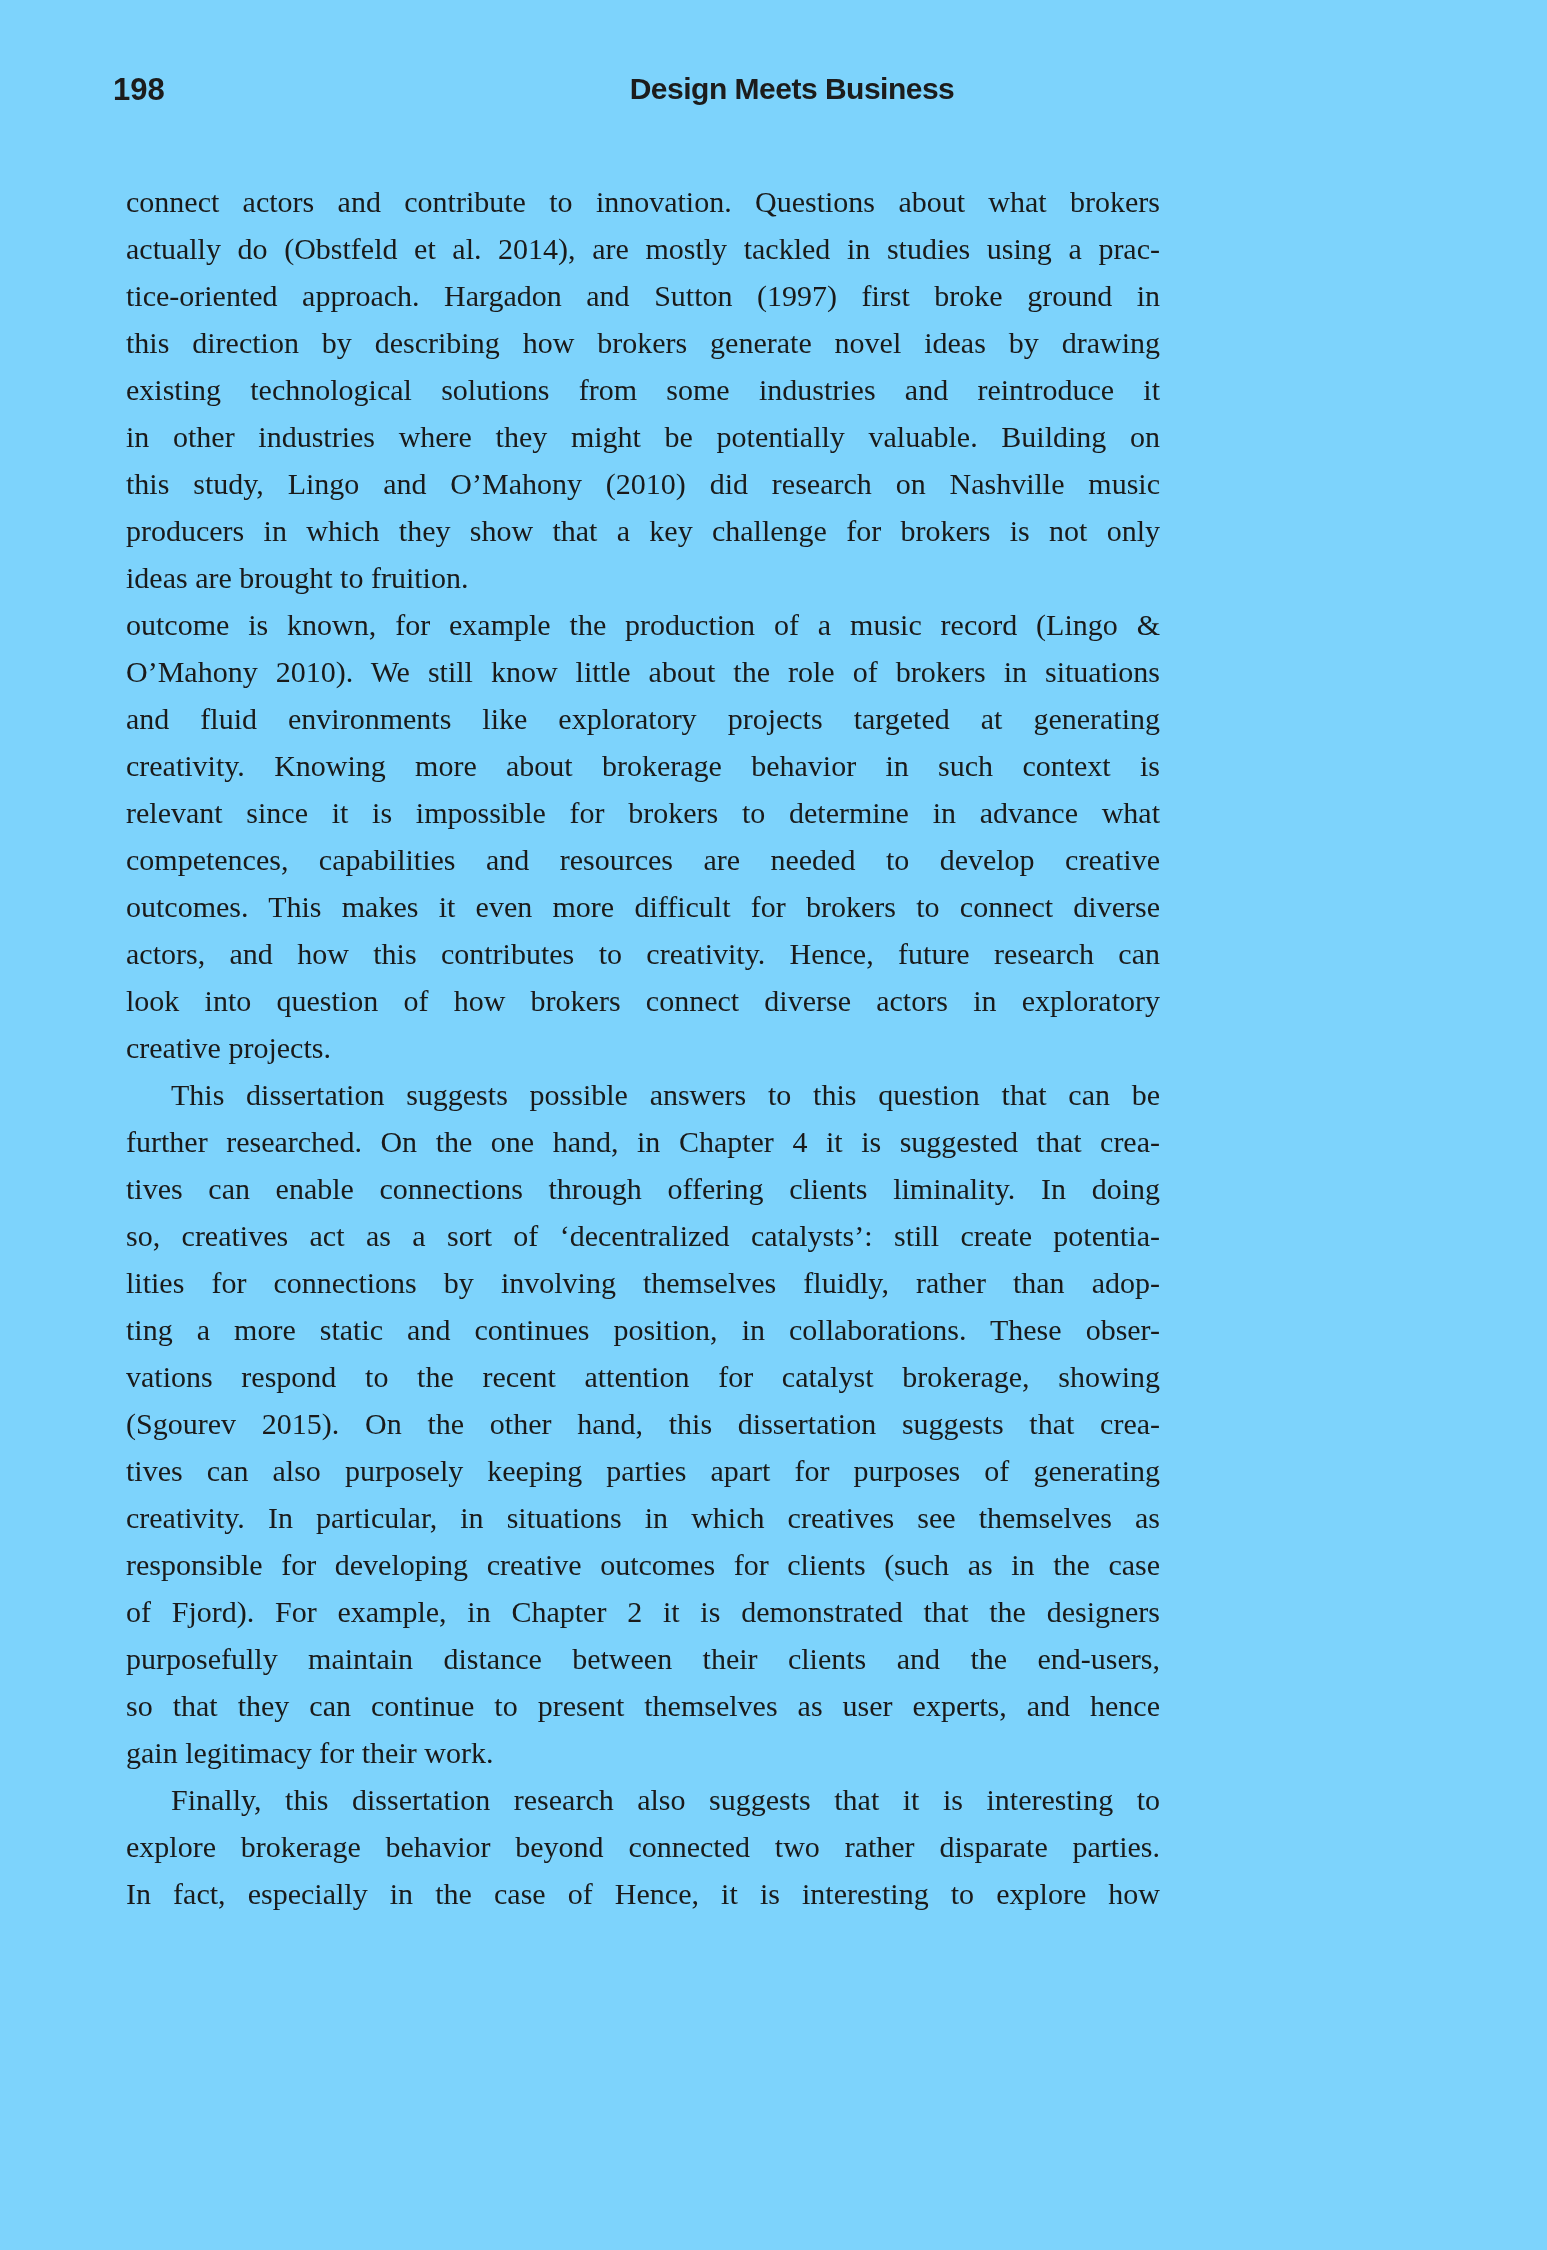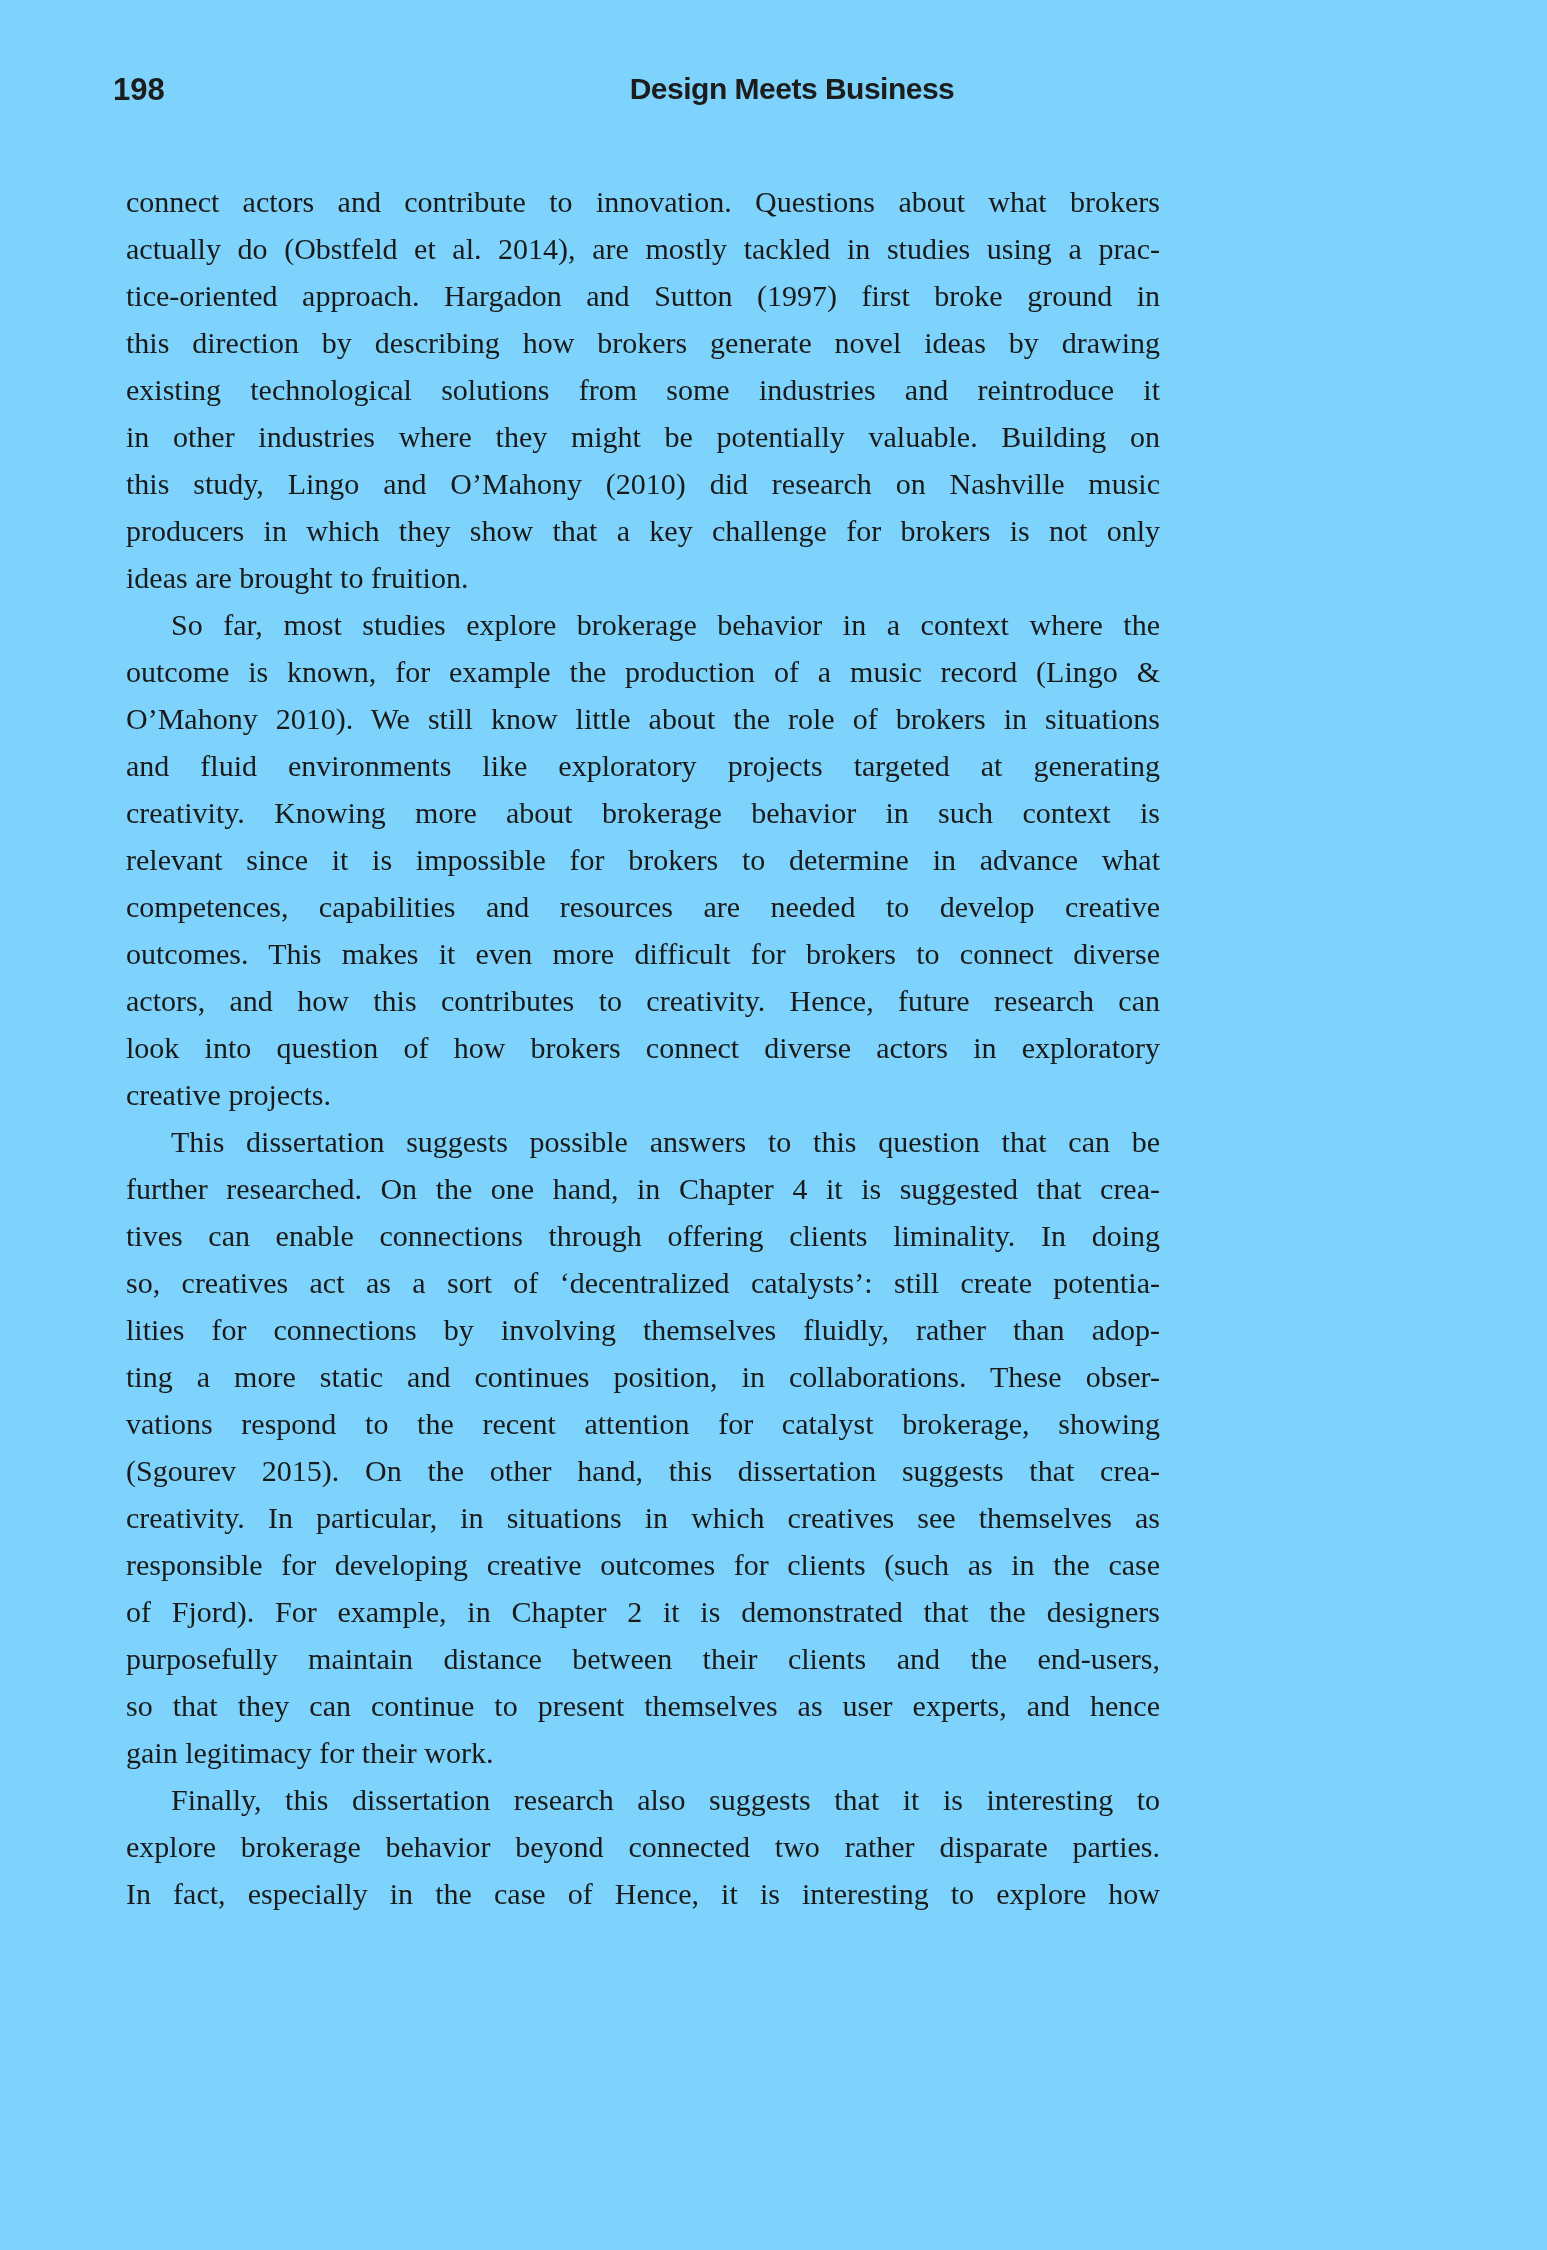--- a/index.html
+++ b/index.html
@@ -70,39 +70,39 @@
   <div class="body-text" id="body-text">
       <div class="line">connect actors and contribute to innovation. Questions about what brokers</div>
       <div class="line">actually do (Obstfeld et al. 2014), are mostly tackled in studies using a prac-</div>
       <div class="line">tice-oriented approach. Hargadon and Sutton (1997) first broke ground in</div>
       <div class="line">this direction by describing how brokers generate novel ideas by drawing</div>
       <div class="line">existing technological solutions from some industries and reintroduce it</div>
       <div class="line">in other industries where they might be potentially valuable. Building on</div>
       <div class="line">this study, Lingo and O’Mahony (2010) did research on Nashville music</div>
       <div class="line">producers in which they show that a key challenge for brokers is not only</div>
       <div class="line para-end">ideas are brought to fruition.</div>
-      <div class="line indent">So far, most studies explore brokerage behavior in a context where the</div>
       <div class="line">outcome is known, for example the production of a music record (Lingo &amp;</div>
       <div class="line">O’Mahony 2010). We still know little about the role of brokers in situations</div>
       <div class="line">and fluid environments like exploratory projects targeted at generating</div>
       <div class="line">creativity. Knowing more about brokerage behavior in such context is</div>
       <div class="line">relevant since it is impossible for brokers to determine in advance what</div>
       <div class="line">competences, capabilities and resources are needed to develop creative</div>
       <div class="line">outcomes. This makes it even more difficult for brokers to connect diverse</div>
       <div class="line">actors, and how this contributes to creativity. Hence, future research can</div>
       <div class="line">look into question of how brokers connect diverse actors in exploratory</div>
       <div class="line para-end">creative projects.</div>
       <div class="line indent">This dissertation suggests possible answers to this question that can be</div>
       <div class="line">further researched. On the one hand, in Chapter 4 it is suggested that crea-</div>
       <div class="line">tives can enable connections through offering clients liminality. In doing</div>
       <div class="line">so, creatives act as a sort of ‘decentralized catalysts’: still create potentia-</div>
       <div class="line">lities for connections by involving themselves fluidly, rather than adop-</div>
       <div class="line">ting a more static and continues position, in collaborations. These obser-</div>
       <div class="line">vations respond to the recent attention for catalyst brokerage, showing</div>
       <div class="line">(Sgourev 2015). On the other hand, this dissertation suggests that crea-</div>
+      <div class="line">tives can also purposely keeping parties apart for purposes of generating</div>
       <div class="line">creativity. In particular, in situations in which creatives see themselves as</div>
       <div class="line">responsible for developing creative outcomes for clients (such as in the case</div>
       <div class="line">of Fjord).  For example, in Chapter 2 it is demonstrated that the designers</div>
       <div class="line">purposefully maintain distance between their clients and the end-users,</div>
       <div class="line">so that they can continue to present themselves as user experts, and hence</div>
       <div class="line para-end">gain legitimacy for their work.</div>
       <div class="line indent">Finally, this dissertation research also suggests that it is interesting to</div>
       <div class="line">explore brokerage behavior beyond connected two rather disparate parties.</div>
       <div class="line">In fact, especially in the case of Hence, it is interesting to explore how</div>
     </div>

